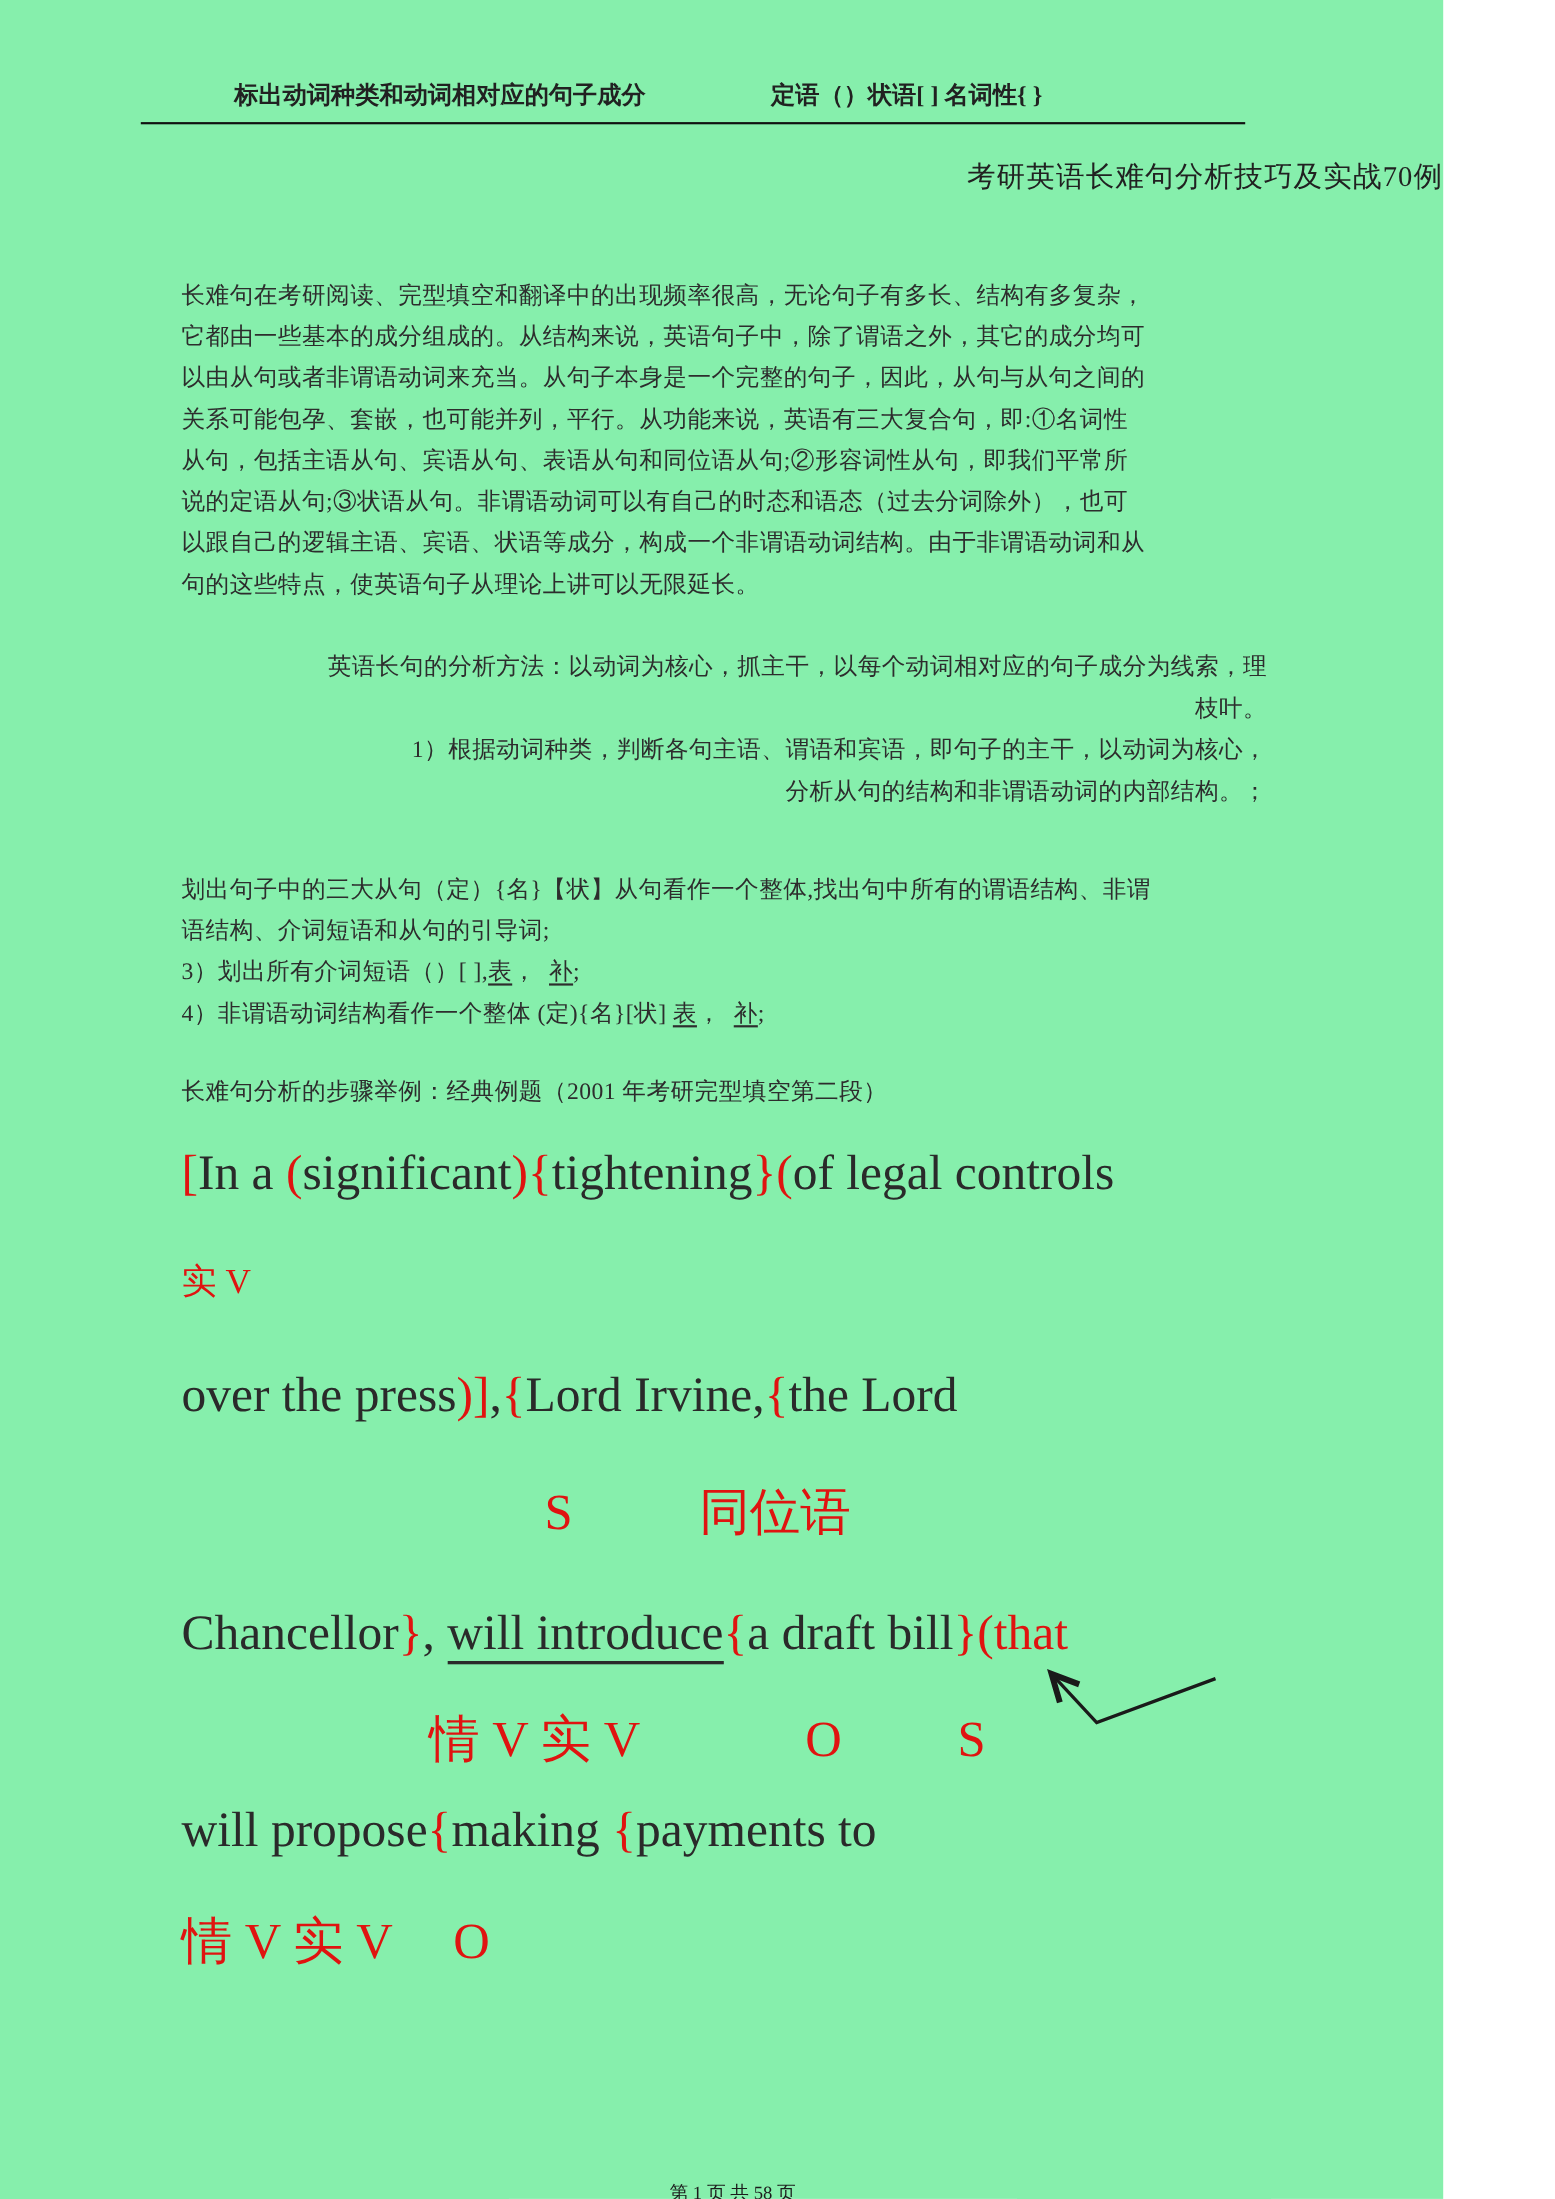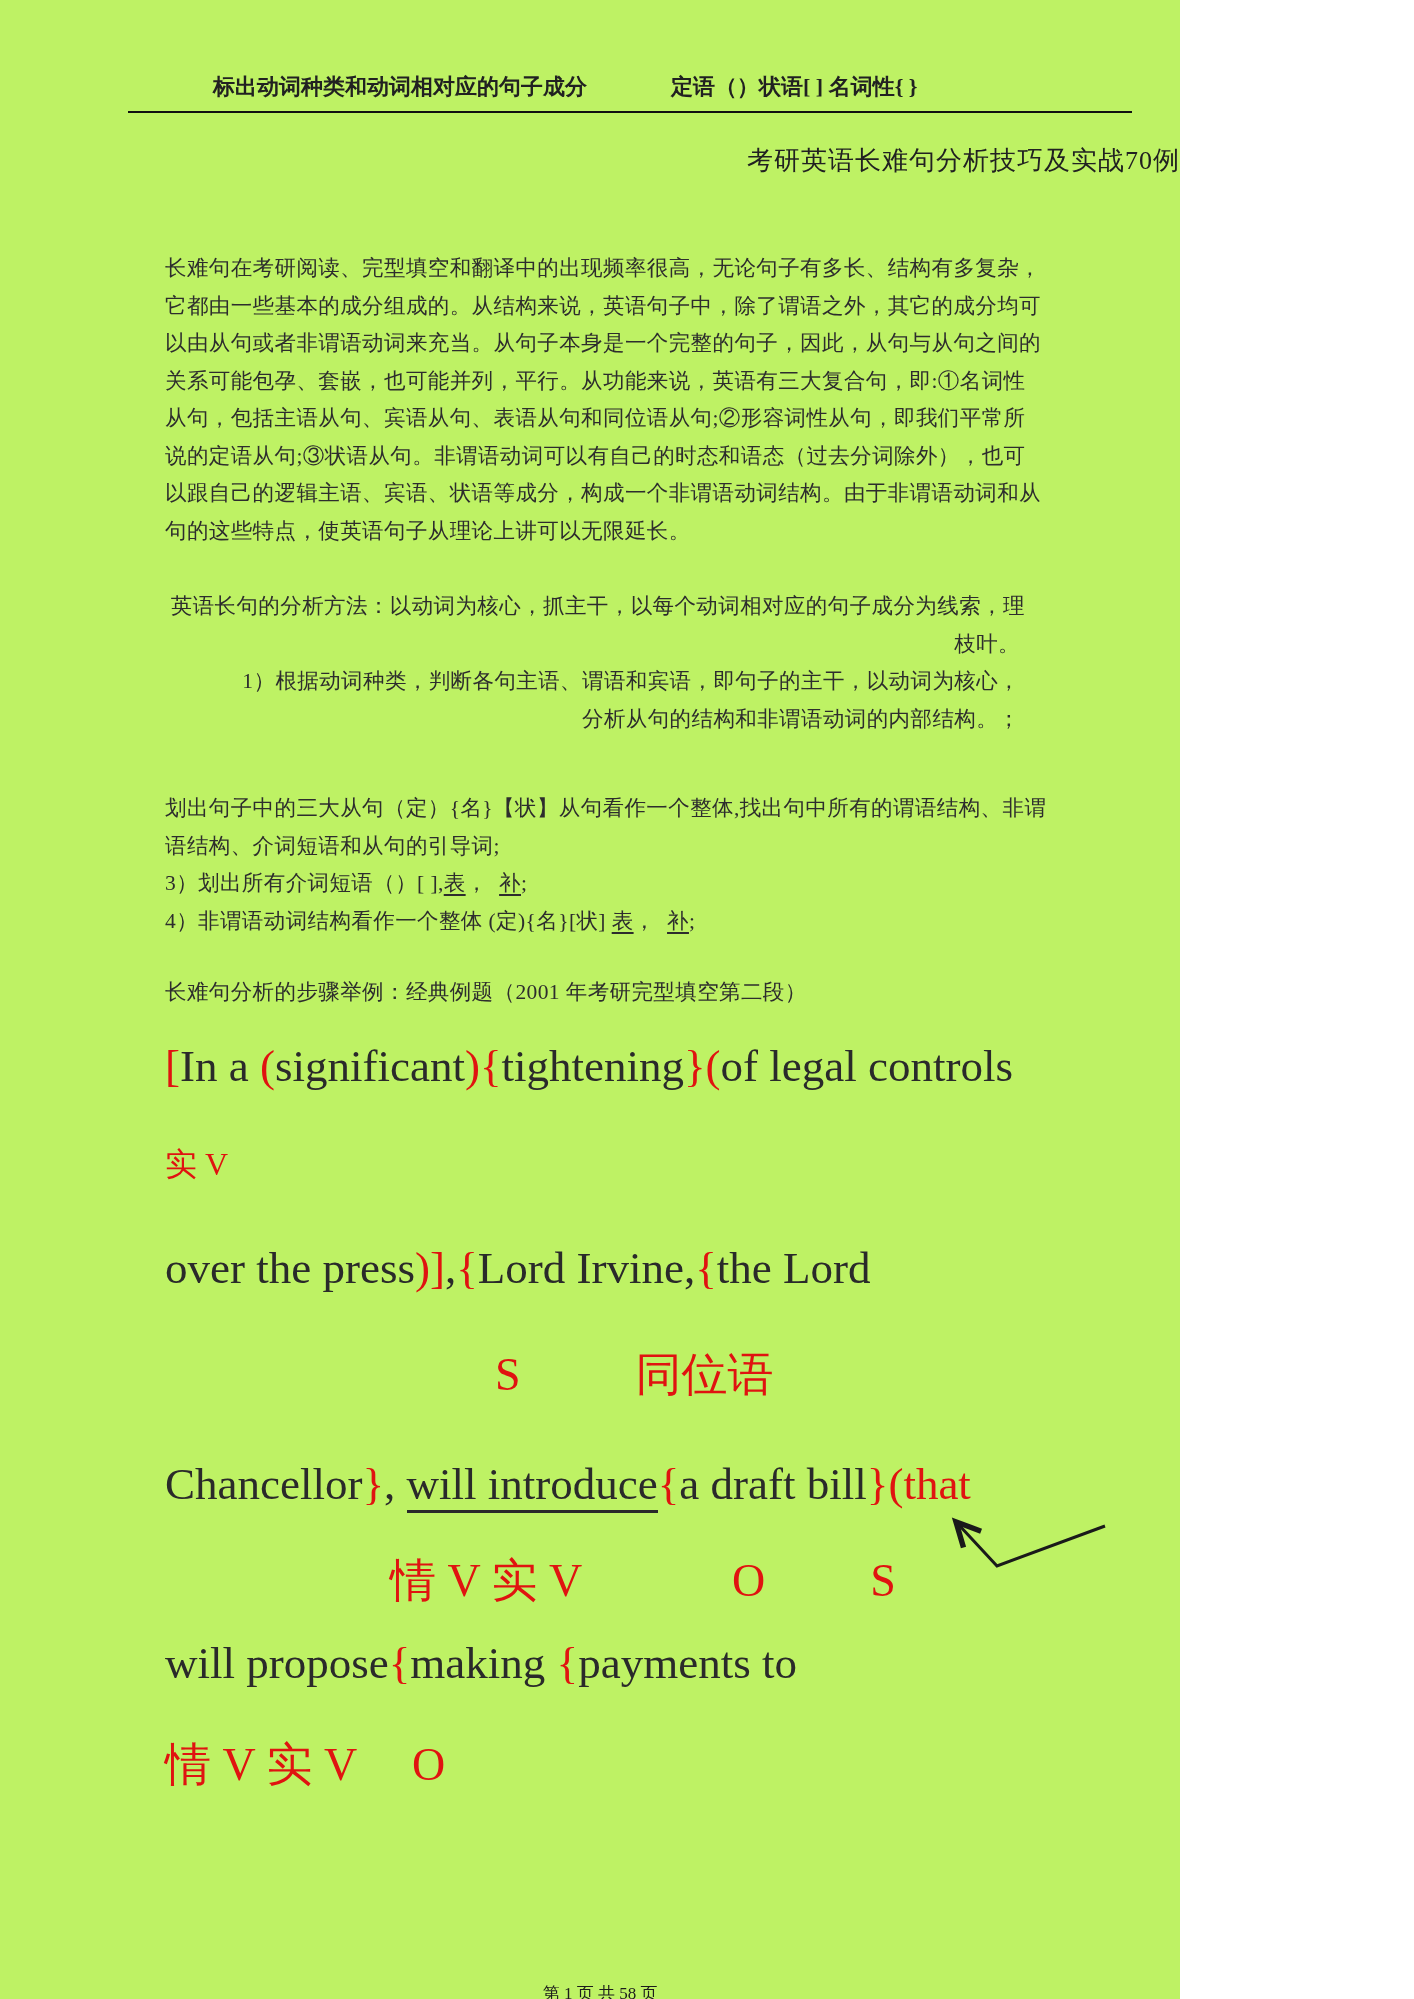--- a/index.html
+++ b/index.html
@@ -1,37 +1,37 @@
 <!DOCTYPE html>
 <html><head>
 <meta charset="utf-8">
 <style>
   html,body{margin:0;padding:0;background:#ffffff;}
   .page{
     position:relative;
-    width:1180px;height:1999px;
-    background:#bef264;
+    width:1312px;height:1999px;
+    background:#86efac;
     font-family:"Liberation Serif","DejaVu Serif",serif;
     color:#212121;
     overflow:hidden;
   }
   
   .header{
     margin:72px 150px 0 128px;
     width:1004px;
     display:flex;
     align-items:baseline;
     border-bottom:2px solid #111;
     padding-bottom:9px;
     font-weight:bold;
     font-size:22px;
     white-space:pre;
   }
   .header-left{margin-left:85px;}
-  .header-right{margin-left:84px;}
+  .header-right{margin-left:114px;}
   
   .title{
     margin-top:30px;
     text-align:right;
     font-weight:normal;
     font-size:26px;
     letter-spacing:1px;
   }
   
   .body-text{margin-left:165px;margin-right:160px;font-size:21.5px;color:#2d2d2d;}

